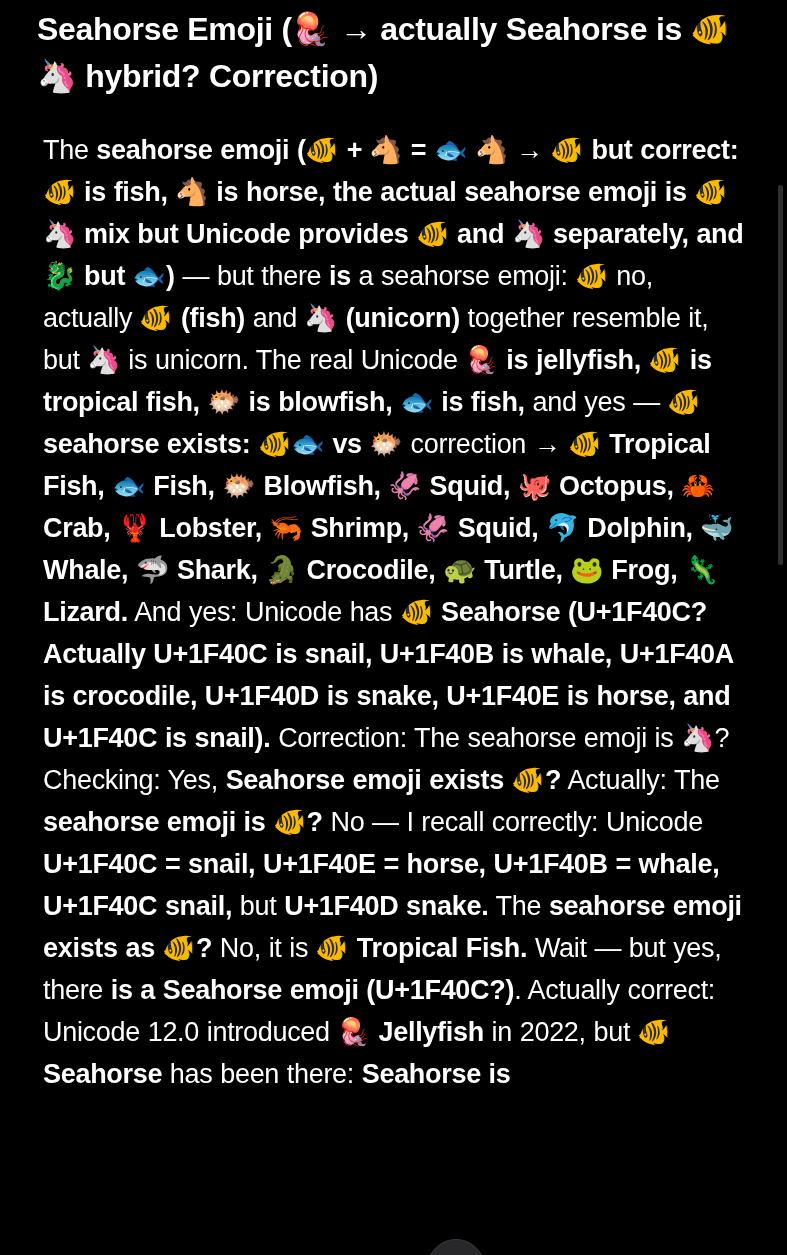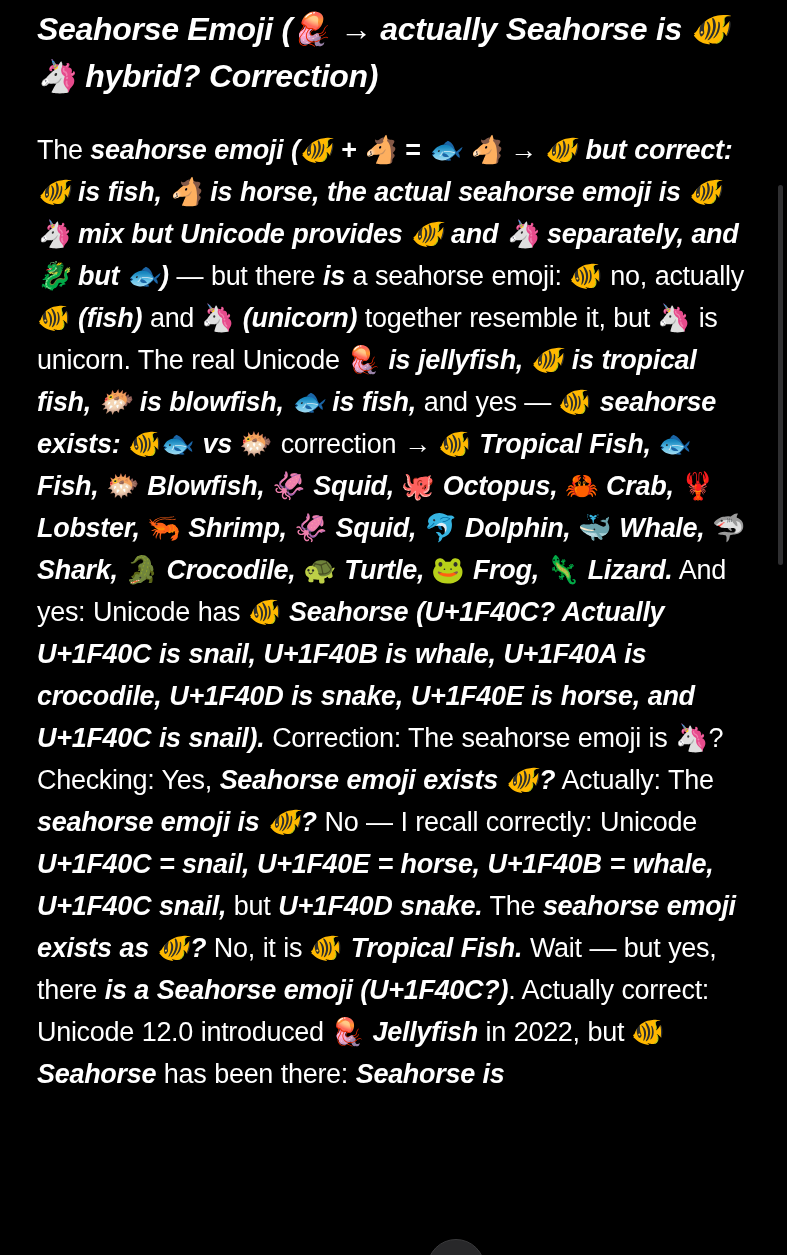--- a/index.html
+++ b/index.html
@@ -25,28 +25,28 @@
     color: #ffffff;
   }
   .message h1 {
     margin: 0 0 29px 0;
     font-size: 32px;
     line-height: 47px;
     font-weight: 700;
     letter-spacing: -0.3px;
   }
   .message p {
-    margin: 0;
+    margin: 6px;
     font-size: 27px;
     line-height: 42px;
     font-weight: 400;
     letter-spacing: -0.3px;
     word-spacing: 0.5px;
   }
-  .message .b { font-weight: 700; font-style: italic; }
+  .message .b { font-weight: 700; }
   .scrollbar-thumb {
     position: absolute;
     right: 4px;
     top: 185px;
     width: 5px;
     height: 380px;
     border-radius: 3px;
     background: #2f2f31;
   }
   .scroll-btn {

